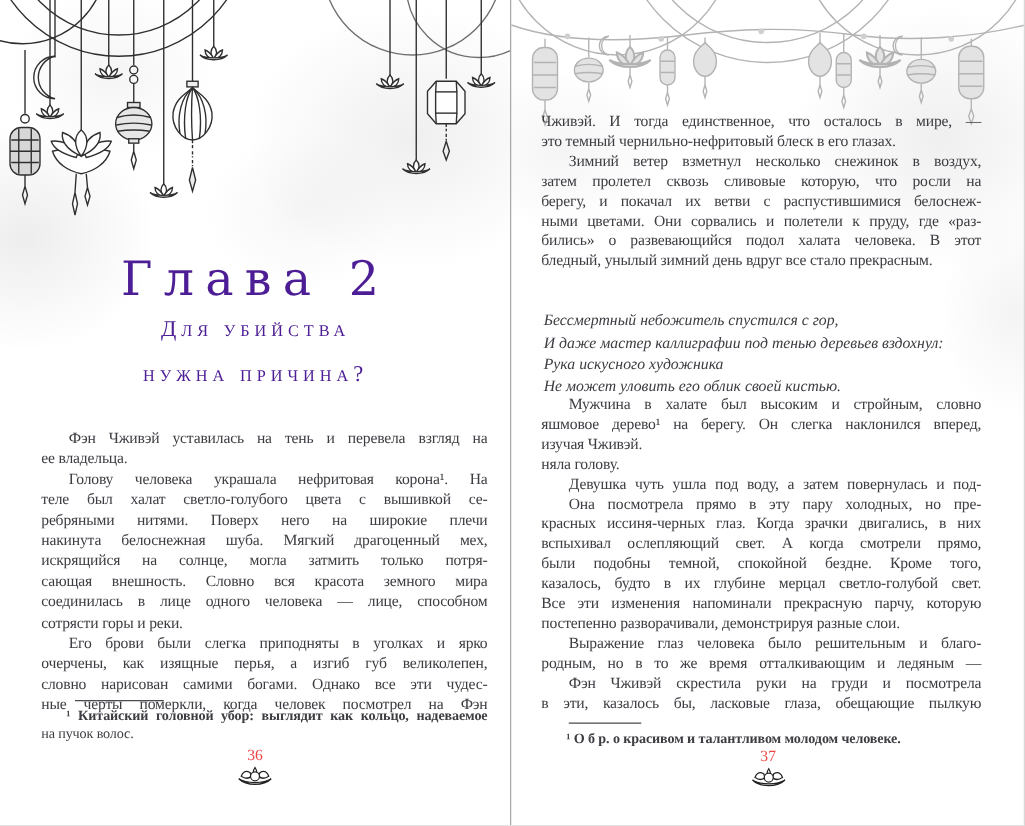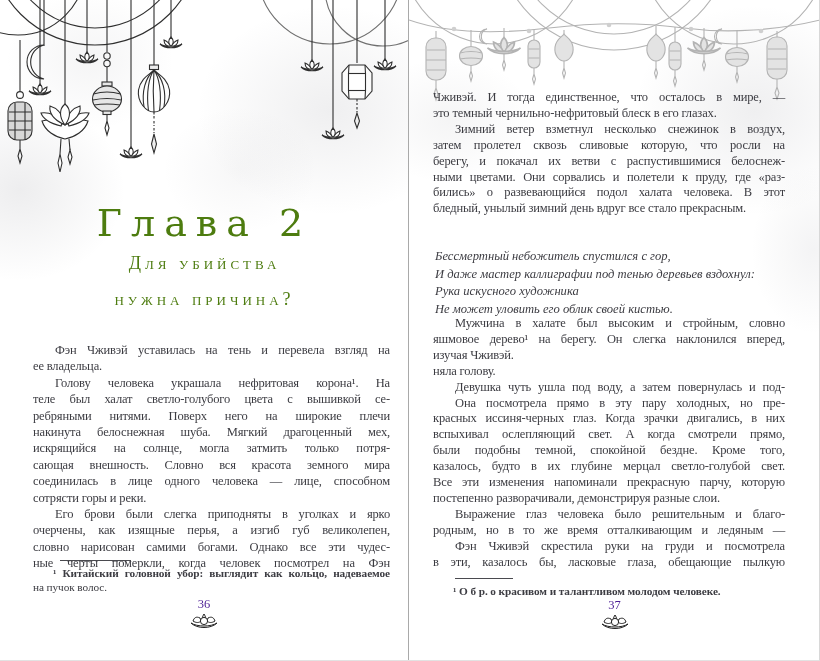--- a/index.html
+++ b/index.html
@@ -24,40 +24,40 @@
     radial-gradient(190px 150px at 330px 110px, rgba(110,110,120,.11), transparent 70%),
     radial-gradient(110px 90px at 240px 170px, rgba(110,110,120,.06), transparent 70%);}
   .page-right::before{content:"";position:absolute;inset:0;pointer-events:none;background:
     radial-gradient(170px 150px at 345px 110px, rgba(110,110,120,.11), transparent 70%),
     radial-gradient(90px 120px at 405px 250px, rgba(110,110,120,.08), transparent 70%),
     radial-gradient(120px 90px at 40px 120px,  rgba(110,110,120,.07), transparent 70%);}
   .divider{position:absolute;left:408px;top:0;width:1px;height:661px;background:#a9a9a9;}
 
   .decor{position:absolute;top:0;left:0;pointer-events:none;}
 
-  .chapter-head{position:absolute;top:202px;left:26px;width:357px;text-align:center;color:#4d7c0f;}
+  .chapter-head{position:absolute;top:202px;left:26px;width:357px;text-align:center;color:#4c1d95;}
   .chapter-label{font-family:"DejaVu Serif",serif;font-size:38px;letter-spacing:9px;line-height:42px;}
   .chapter-title{font-variant:small-caps;font-size:18px;letter-spacing:4px;line-height:33px;margin-top:3px;}
 
   .textcol{position:absolute;font-size:12.5px;letter-spacing:-0.15px;line-height:16.4px;margin-top:16px;}
   .page-right .textcol{line-height:15.9px;}
   .bline{text-align:justify;text-align-last:justify;height:inherit;}
   .bline.indent{padding-left:22px;}
   .bline.end{text-align-last:left;}
   .verse{position:absolute;font-style:italic;font-size:12.6px;line-height:17.5px;}
   .verse .bline{text-align:left;text-align-last:left;}
 
   .footrule{position:absolute;height:1px;background:#4a4a4f;}
   .footnote{position:absolute;font-size:11.3px;line-height:14.2px;letter-spacing:-0.1px;}
   .footnote .bline{text-align:justify;text-align-last:justify;}
   .footnote .bline.indent{padding-left:20px;font-weight:bold;}
   .footnote .bline.end{text-align-last:left;}
 
   .pagefoot{position:absolute;width:100%;text-align:center;}
-  .pagenum{font-size:12.5px;color:#4c1d95;}
+  .pagenum{font-size:12.5px;color:#ef4444;}
   .foot-lotus{display:block;margin:1px auto 0;}
 </style>
 </head>
 <body>
 
 <div class="spread">
 
   <section class="page page-left">
 
     <svg class="decor" width="408" height="250" viewBox="0 0 408 250">

